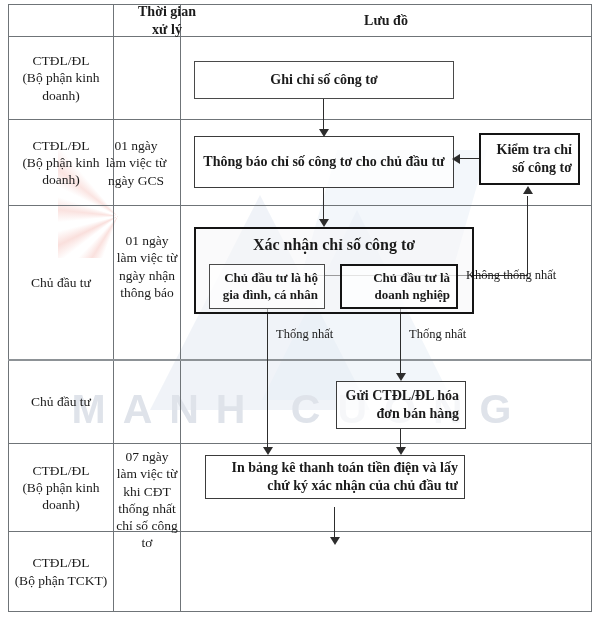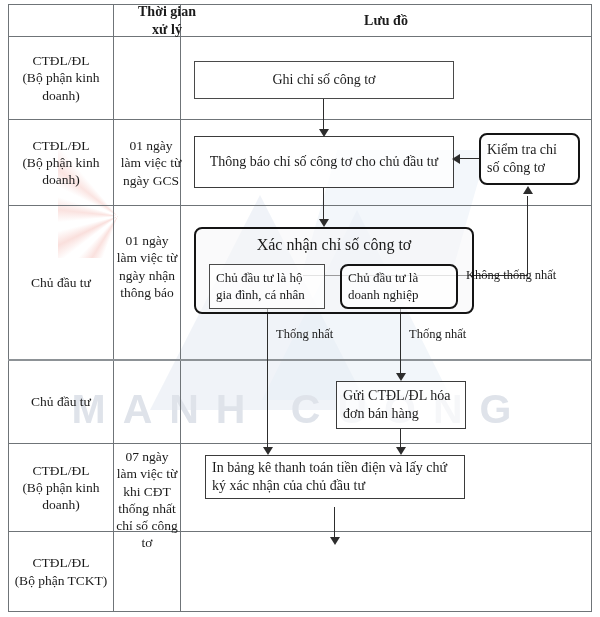--- a/index.html
+++ b/index.html
@@ -130,27 +130,28 @@
 
   
   .box {
     position: absolute;
     box-sizing: border-box;
     background: rgba(255,255,255,0.72);
     border: 1.6px solid #3b3b3b;
     display: flex;
     align-items: center;
     justify-content: center;
-    text-align: left;
+    text-align: right;
     font-size: 14px;
     line-height: 1.3;
     padding: 2px 6px;
     z-index: 5;
-  }
-  .box.bold   { border-width: 2.6px; border-color: #141414; border-radius: 8px; }
+    font-weight: bold;
+  }
+  .box.bold   { border-width: 2.6px; border-color: #141414; }
   .box.thin   { border-width: 1.4px; border-color: #4a4a4a; }
   .box.group  {
     background: rgba(245,246,248,0.55);
     align-items: flex-start;
     justify-content: center;
     padding-top: 6px;
   }
   .group-title {
     font-size: 16px;
     line-height: 1.25;
@@ -244,21 +245,21 @@
   </div>
   <div class="cell resp" style="left:9px; top:444px; width:104px; height:87px;">
     <span style="white-space:pre-line;">CTĐL/ĐL
 (Bộ phận kinh doanh)</span>
   </div>
   <div class="cell resp" style="left:9px; top:532px; width:104px; height:79px;">
     <span style="white-space:pre-line;">CTĐL/ĐL
 (Bộ phận TCKT)</span>
   </div>
 
-  <div class="cell time" style="left:118px; top:126px; width:66px; height:74px;">
+  <div class="cell time" style="left:103px; top:126px; width:66px; height:74px;">
     <span>01 ngày làm việc từ ngày GCS</span>
   </div>
   <div class="cell time" style="left:114px; top:214px; width:66px; height:105px;">
     <span>01 ngày làm việc từ ngày nhận thông báo</span>
   </div>
   <div class="cell time" style="left:114px; top:448px; width:66px; height:145px; align-items:flex-start;">
     <span>07 ngày làm việc từ khi CĐT thống nhất chỉ số công tơ</span>
   </div>
 
   <div class="box thin" style="left:194px; top:61px; width:260px; height:38px;">

